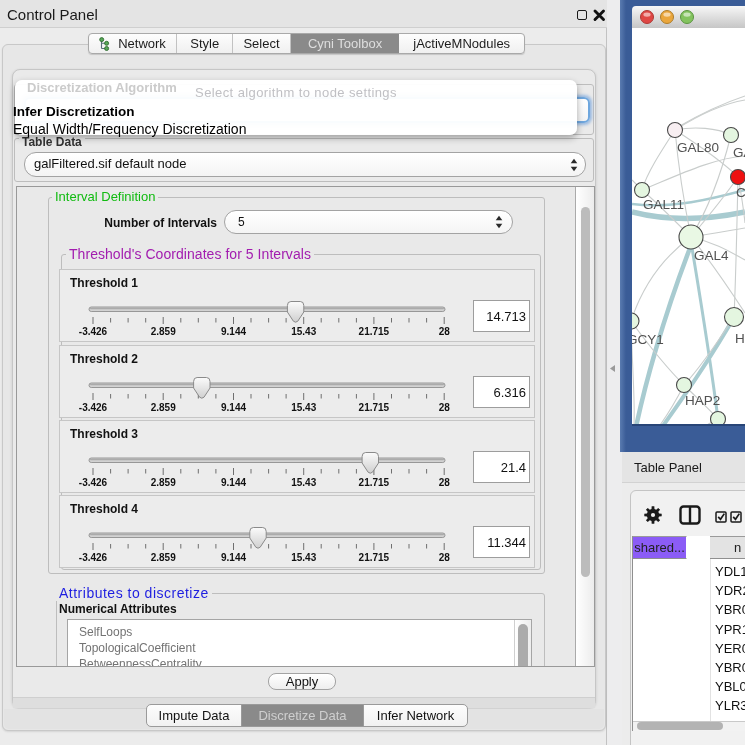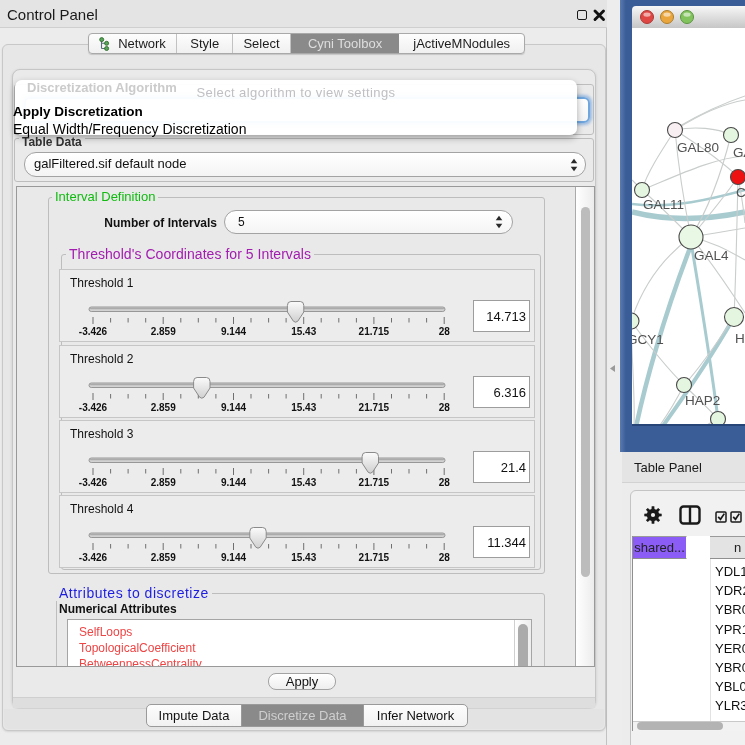--- a/index.html
+++ b/index.html
@@ -5,21 +5,21 @@
 html,body{margin:0;padding:0;}
 body{width:745px;height:745px;position:relative;overflow:hidden;background:#EDEDEE;
   font-family:"Liberation Sans", sans-serif;}
 .abs{position:absolute;}
 .grpbrd{position:absolute;border:1px solid #bdbdbd;border-radius:3px;}
 .grplbl{position:absolute;font-size:12px;font-weight:bold;background:#eaeaea;padding:0 3px;white-space:nowrap;}
 .combo{position:absolute;background:linear-gradient(#ffffff,#f4f4f4);border:1px solid #a3a3a3;border-radius:12px;}
 .combo .ctext{position:absolute;left:9px;top:3px;font-size:13px;color:#111;}
 .arrows{position:absolute;right:8px;top:50%;transform:translateY(-50%);width:8px;height:14px;}
 .thblock{position:absolute;left:42px;width:474px;height:71px;border:1px solid #c6c6c6;background:#ececec;}
-.thlabel{position:absolute;left:10px;top:6px;font-size:12px;font-weight:normal;color:#111;}
+.thlabel{position:absolute;left:10px;top:6px;font-size:12px;font-weight:bold;color:#111;}
 .valbox{position:absolute;left:413px;top:30px;width:57px;height:32px;background:#fff;border:1px solid #9d9d9d;
   font-size:13px;color:#111;text-align:right;line-height:32px;padding-right:3px;box-sizing:border-box;}
 </style>
 </head>
 <body>
 
 <div class="abs" style="left:0;top:0;width:607px;height:745px;background:#ECECEC;border-right:1px solid #c2c2c2;box-sizing:border-box;"></div>
 <div class="abs" style="left:0;top:0;width:607px;height:27px;background:#E4E4E4;border-bottom:1px solid #cfcfcf;"></div>
 <div class="abs" style="left:7px;top:6px;font-size:15px;color:#1a1a1a;">Control Panel</div>
 
@@ -244,41 +244,41 @@
         </g>
         <path d="M168.8 7.5 Q168.8 3.5 172.3 3.5 L181.7 3.5 Q185.2 3.5 185.2 7.5 L185.2 14 L179.2 23.2 Q177.0 25.2 174.8 23.2 L168.8 14 Z" fill="url(#tg)" stroke="#8a8a8a" stroke-width="1"></path>
       </svg>
   <div class="valbox">11.344</div>
 </div>
 
   <div class="grpbrd" style="left:39px;top:406px;width:487px;height:100px;"></div>
   <div class="grplbl" style="left:39px;top:398px;color:#1e1ee0;background:#e9e9e9;font-weight:normal;font-size:14px;letter-spacing:0.5px;">Attributes to discretize</div>
   <div class="abs" style="left:42px;top:415px;font-size:12px;font-weight:bold;color:#111;">Numerical Attributes</div>
   <div class="abs" style="left:50px;top:432px;width:465px;height:60px;background:#fff;border:1px solid #a5a5a5;box-sizing:border-box;overflow:hidden;">
-     <div style="position:absolute;left:11px;top:4px;font-size:12px;color:#ef4444;line-height:16px;">SelfLoops<br>TopologicalCoefficient<br>BetweennessCentrality</div>
+     <div style="position:absolute;left:11px;top:4px;font-size:12px;color:#737373;line-height:16px;">SelfLoops<br>TopologicalCoefficient<br>BetweennessCentrality</div>
      <div style="position:absolute;right:0;top:0;width:16px;height:100%;background:linear-gradient(to right,#ffffff,#ededed);border-left:1px solid #cfcfcf;"></div>
      <div style="position:absolute;right:3px;top:4px;width:10px;height:60px;background:#ababab;border-radius:5px;"></div>
   </div>
 
   <div class="abs" style="right:0;top:0;width:18px;height:100%;background:linear-gradient(to right,#ffffff,#ececec);border-left:1px solid #aaa;"></div>
   <div class="abs" style="right:4.5px;top:20px;width:9px;height:370px;background:#bcbcbc;border-radius:4.5px;"></div>
 </div>
 
 <div class="abs" style="left:268px;top:673px;width:68px;height:17px;background:linear-gradient(#ffffff,#eeeeee);border:1px solid #a3a3a3;border-radius:8px;box-sizing:border-box;text-align:center;font-size:13px;color:#111;line-height:15px;">Apply</div>
 
 <div class="abs" style="left:146px;top:704px;width:322px;height:23px;display:flex;border:1px solid #9a9a9a;border-radius:5px;background:linear-gradient(#fdfdfd,#f1f1f1);box-sizing:border-box;overflow:hidden;font-size:13px;color:#111;">
   <div style="width:94px;display:flex;align-items:center;justify-content:center;border-right:1px solid #9a9a9a;">Impute Data</div>
   <div style="width:121px;display:flex;align-items:center;justify-content:center;background:#8a8a8a;color:#cfcfcf;border-right:1px solid #9a9a9a;">Discretize Data</div>
   <div style="flex:1;display:flex;align-items:center;justify-content:center;">Infer Network</div>
 </div>
 
 <div class="abs" style="left:15px;top:80px;width:562px;height:55px;background:rgba(255,255,255,0.96);border-radius:7px;box-shadow:0 3px 7px rgba(0,0,0,0.32);"></div>
 <div class="abs" style="left:27px;top:80px;font-size:13px;font-weight:bold;color:#cbcbcb;">Discretization Algorithm</div>
-<div class="abs" style="left:15px;top:85px;width:562px;text-align:center;font-size:13px;color:#c0c0c4;letter-spacing:0.4px;">Select algorithm to view settings</div>
-<div class="abs" style="left:13px;top:104px;font-size:13.5px;font-weight:bold;color:#000;">Apply Discretization</div>
+<div class="abs" style="left:15px;top:85px;width:562px;text-align:center;font-size:13px;color:#c0c0c4;letter-spacing:0.4px;">Select algorithm to node settings</div>
+<div class="abs" style="left:13px;top:104px;font-size:13.5px;font-weight:bold;color:#000;">Infer Discretization</div>
 <div class="abs" style="left:13px;top:121px;font-size:14px;color:#000;">Equal Width/Frequency Discretization</div>
 
 <div class="abs" style="left:620px;top:0;width:125px;height:452px;background:linear-gradient(to right,#5a7bb0,#3a5c97 6px);"></div>
 <div class="abs" style="left:632px;top:6px;width:113px;height:22px;background:linear-gradient(#f7f7f7,#c6c6c6);border-bottom:1px solid #888;border-radius:4px 0 0 0;"></div>
 <svg class="abs" style="left:636px;top:8px;" width="70" height="18" viewBox="0 0 70 18">
   <circle cx="11" cy="9" r="6.5" fill="#df4744" stroke="#ad3934" stroke-width="1"></circle>
   <circle cx="31" cy="9" r="6.5" fill="#eaa63c" stroke="#ae7d2a" stroke-width="1"></circle>
   <circle cx="51" cy="9" r="6.5" fill="#83c35e" stroke="#5a9440" stroke-width="1"></circle>
   <ellipse cx="11" cy="6.6" rx="3.6" ry="2.2" fill="rgba(255,255,255,0.55)"></ellipse>
   <ellipse cx="31" cy="6.6" rx="3.6" ry="2.2" fill="rgba(255,255,255,0.55)"></ellipse>

